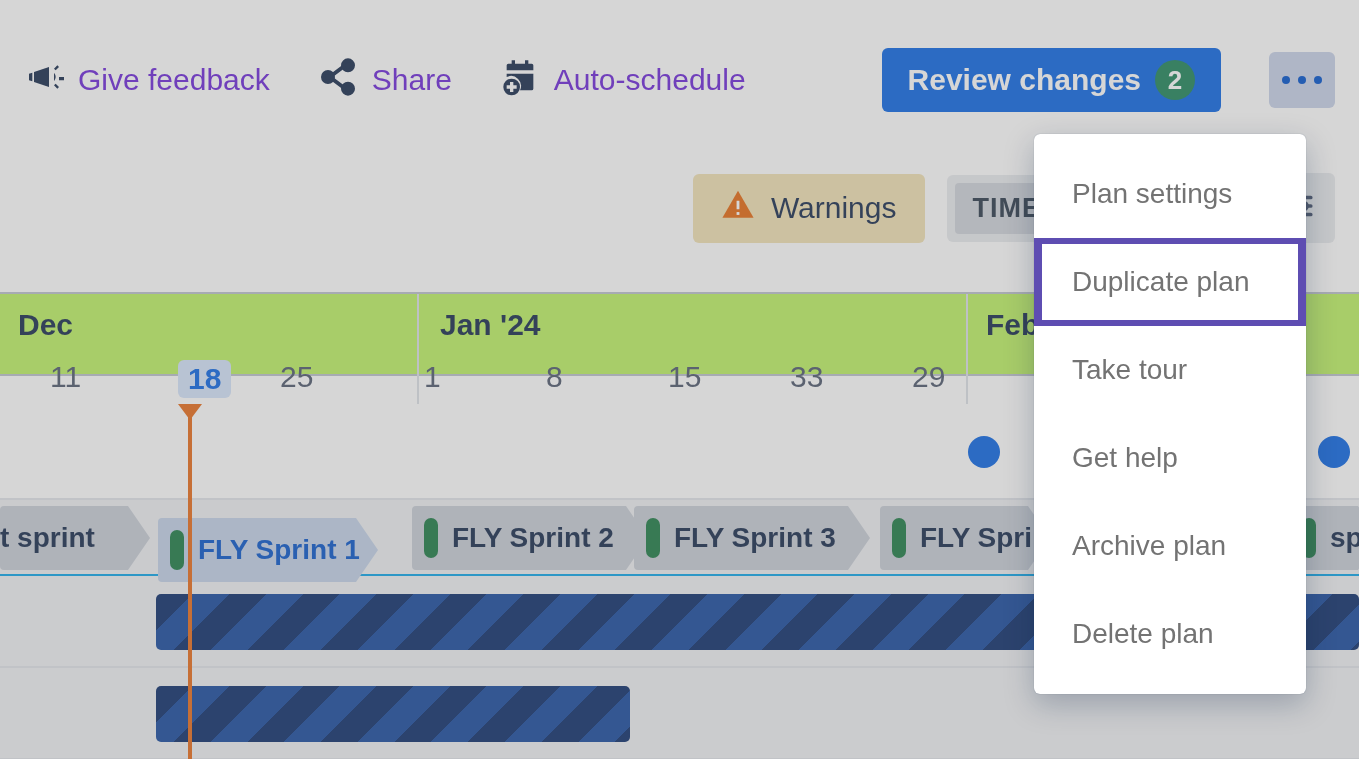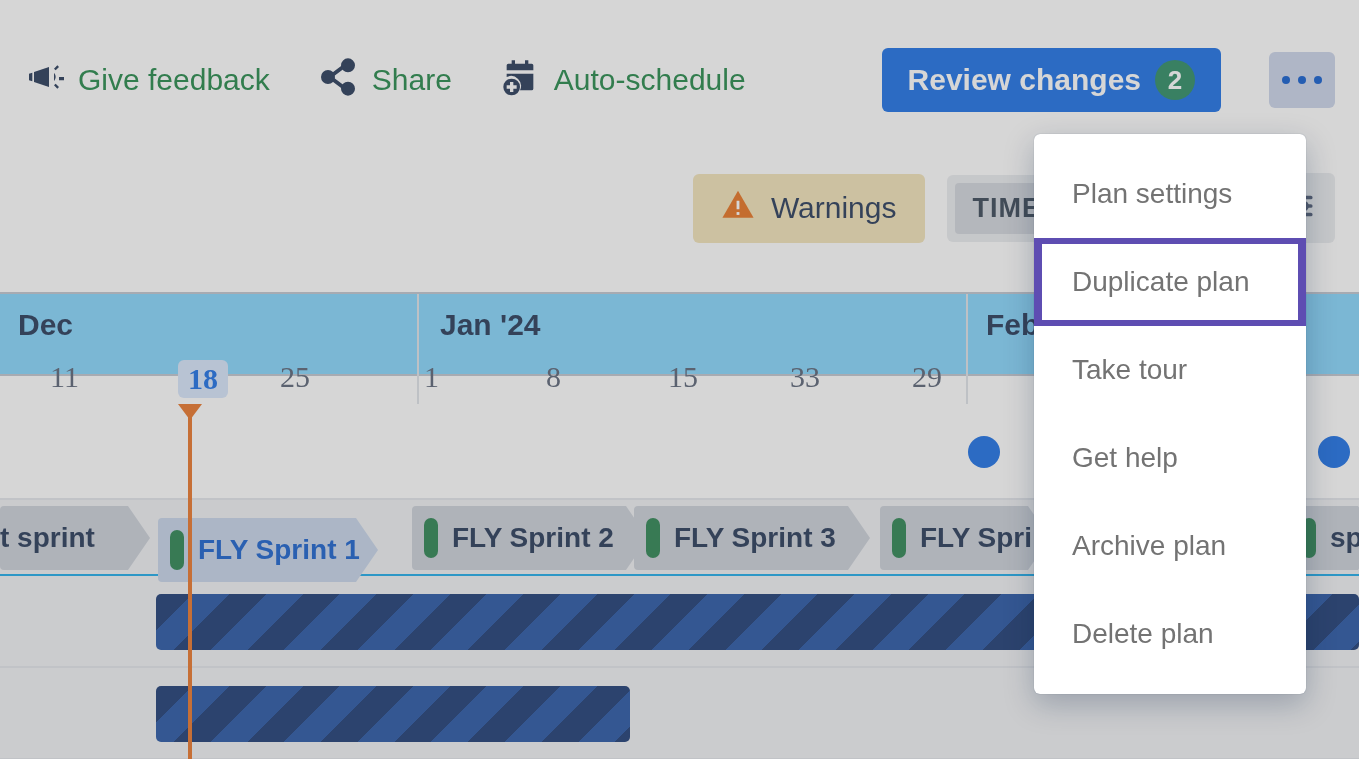--- a/index.html
+++ b/index.html
@@ -14,21 +14,21 @@
   }
 
   
   .topbar {
     position: absolute; left: 0; right: 0; top: 44px;
     display: flex; align-items: center; gap: 48px;
     padding: 0 24px;
     height: 72px;
     color: #172B4D;
   }
-  .act { display: inline-flex; align-items: center; gap: 14px; font-size: 30px; font-weight: 500; color: #15803d; cursor: pointer; }
+  .act { display: inline-flex; align-items: center; gap: 14px; font-size: 30px; font-weight: 500; color: #6d28d9; cursor: pointer; }
   .act svg { width: 40px; height: 40px; }
 
   .spacer { flex: 1; }
 
   .review-btn {
     display: inline-flex; align-items: center; gap: 14px;
     background: #0C66E4; color: #fff;
     font-size: 30px; font-weight: 600;
     padding: 12px 26px; border-radius: 6px;
     cursor: pointer;
@@ -75,27 +75,27 @@
   .filters-btn {
     background: #E9EBEE; border-radius: 6px; padding: 16px 20px;
     display: inline-flex; cursor: pointer;
   }
   .filters-btn svg { width: 34px; height: 34px; }
 
   
   .tl-header {
     position: absolute; left: 0; right: 0; top: 292px; height: 84px;
     border-top: 2px solid #BCC2CC; border-bottom: 2px solid #BCC2CC;
-    background: #7dd3fc;
+    background: #bef264;
   }
   .month-row { position: relative; height: 56px; }
   .month-lbl { position: absolute; top: 14px; font-size: 30px; font-weight: 700; color: #172B4D; }
   .month-sep { position: absolute; top: 0; bottom: -56px; width: 2px; background: #DDE1E7; }
 
-  .day-row { position: relative; height: 56px; font-family: Liberation Serif, serif; }
+  .day-row { position: relative; height: 56px; }
   .day-lbl { position: absolute; top: 10px; font-size: 30px; font-weight: 500; color: #4F5A6E; }
   .day-lbl.today { color: #0C66E4; background: #D5E4FB; padding: 2px 10px; border-radius: 6px; font-weight: 600; }
 
   
   .today-line { position: absolute; top: 404px; bottom: 0; width: 4px; background: #E86C1A; z-index: 2; }
   .today-caret {
     position: absolute; width: 0; height: 0;
     border-left: 12px solid transparent;
     border-right: 12px solid transparent;
     border-top: 16px solid #E86C1A;

